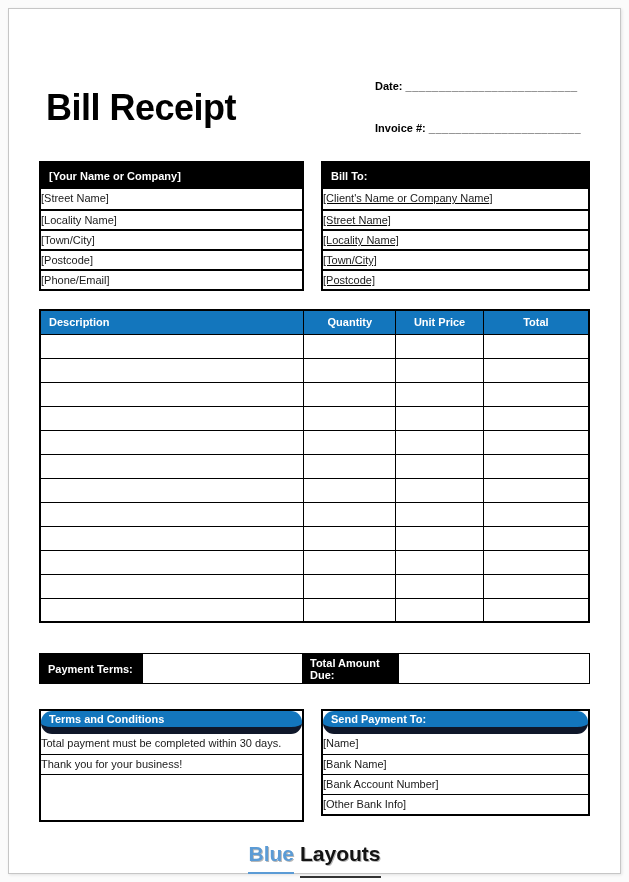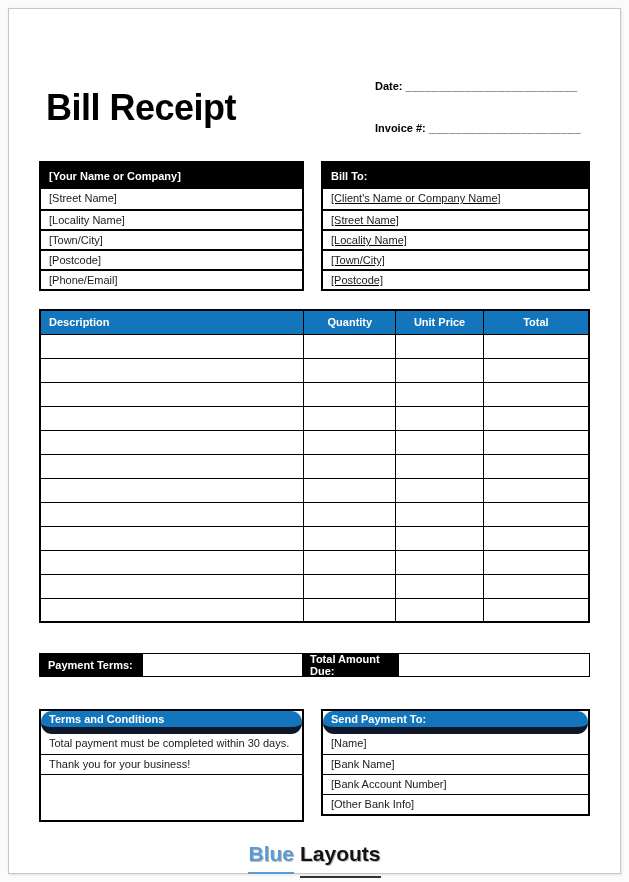--- a/index.html
+++ b/index.html
@@ -44,21 +44,21 @@
   .block-header {
     font-size: 11px; font-weight: bold; color: #fff;
     padding: 0 8px;
     display: flex; align-items: center;
   }
   .black-header { background: #000; height: 26px; }
   .blue-header  { background: var(--accent-blue, #1376bd); height: 23px; border-bottom: 7px solid #0f172a; border-radius: 11px; }
   .block-row {
     font-size: 11px; color: #1a1a1a;
     height: 20px; line-height: 13px;
-    padding: 3px 8px;
+    padding: 3px 0;
     border-top: 2px solid #000;
     background: #fff;
   }
   .block-rows > .block-row:first-child { border-top: none; }
   .terms-block .block-row, .send-block .block-row { border-top: 1.5px solid #000; }
   .terms-block .block-rows > .block-row:first-child,
   .send-block  .block-rows > .block-row:first-child { border-top: none; }
   .empty-row { height: 46px; border-top: 1.5px solid #000; }
   
   table.items {
@@ -75,21 +75,21 @@
   }
   table.items th.col-desc { text-align: left; padding-left: 8px; }
   table.items td {
     border: 1px solid #000;
     height: 24px;
     background: #fff;
   }
   
   .payment {
     position: absolute; left: 30px; top: 644px;
-    width: 551px; height: 24px;
+    width: 551px; height: 31px;
     display: flex;
     border: 1.5px solid #000;
     background: #fff;
   }
   .pay-label {
     background: #000; color: #fff;
     font-size: 11px; font-weight: bold;
     display: flex; align-items: center;
     padding-left: 8px;
   }

